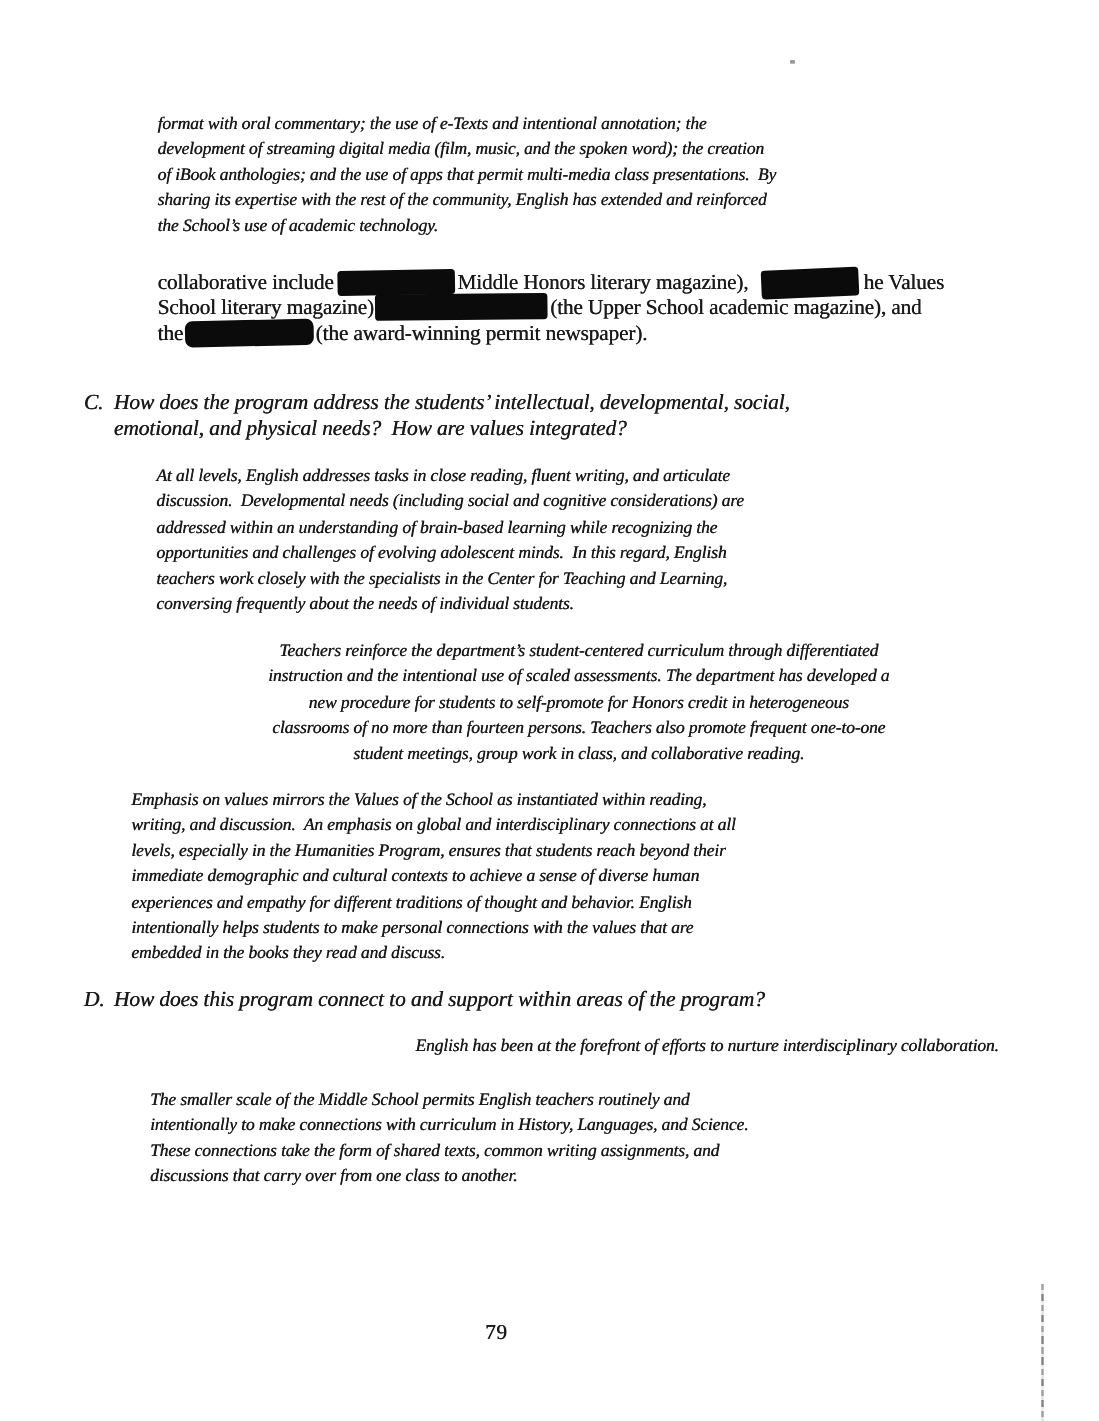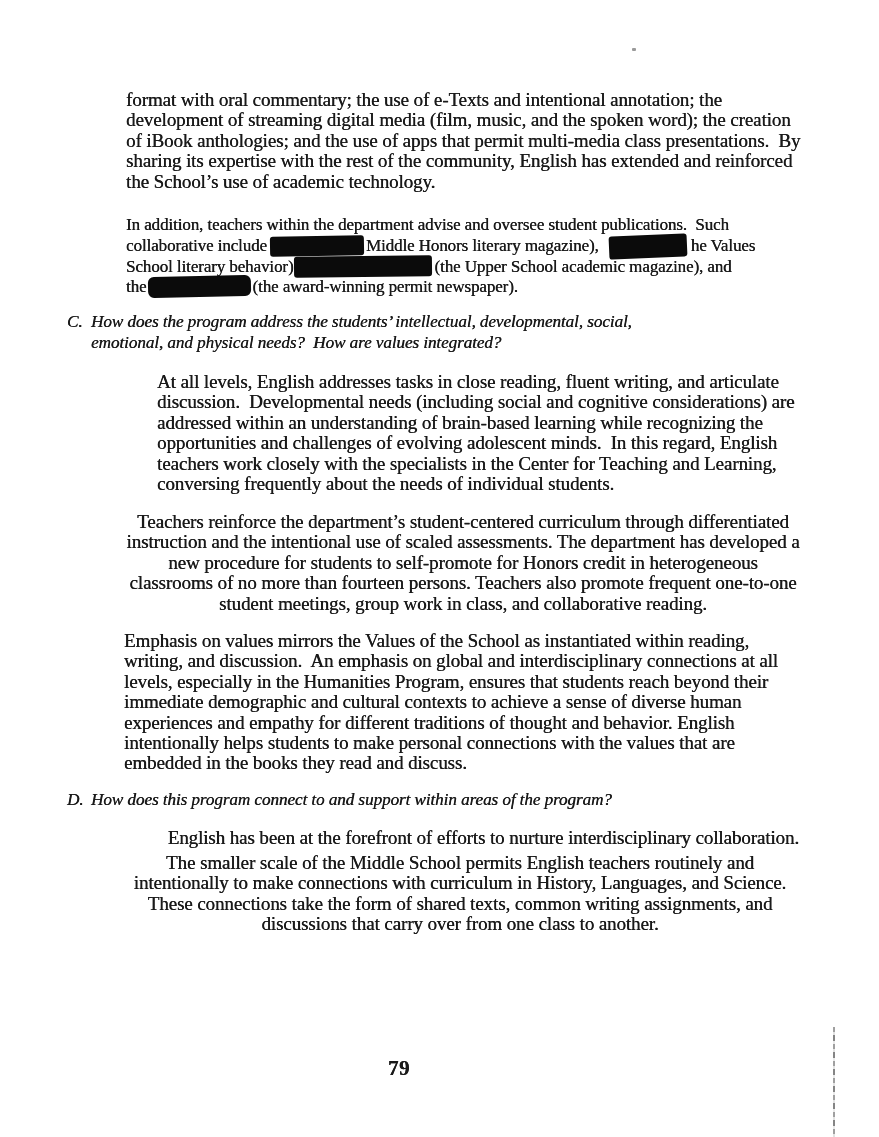--- a/index.html
+++ b/index.html
@@ -7,26 +7,27 @@
     width:879px;height:1137px;
     background:#ffffff;
     position:relative;
     overflow:hidden;
     font-family:"Liberation Serif","DejaVu Serif",serif;
     color:#1a1a1a;
   }
   .page{position:absolute;inset:0;}
   .abs{position:absolute;margin:0;}
   .body-text{
-    font-size:19px;
+    font-size:14px;
     line-height:20.4px;
     letter-spacing:-0.1px;
     white-space:pre-wrap;
     width:680px;
     text-shadow:0.3px 0 0 currentColor;
+    font-style:italic;
   }
   .pline{
     height:20.4px;
     line-height:20.4px;
     white-space:pre;
     font-size:17px;
     letter-spacing:-0.1px;
     text-shadow:0.3px 0 0 currentColor;
   }
   .redact{
@@ -48,24 +49,23 @@
     font-size:17.2px;
     line-height:20.6px;
     letter-spacing:-0.1px;
     text-shadow:0.3px 0 0 currentColor;
   }
   .qlabel{position:absolute;left:0;top:0;}
   .qtext{display:block;margin-left:24px;white-space:pre-wrap;}
   .pageno{
     position:absolute;
     top:1056px;left:388px;
-    font-size:21px;
+    font-size:17px;
     letter-spacing:0.5px;
     text-shadow:0.3px 0 0 currentColor;
-    font-weight:bold;
   }
   .dash-line{
     position:absolute;
     left:833px;top:1027px;
     width:2px;height:110px;
     background:repeating-linear-gradient(180deg,
       #8f8f8f 0 5px, rgba(160,160,160,0.35) 5px 8px,
       #6f6f6f 8px 14px, rgba(160,160,160,0.25) 14px 17px);
     opacity:0.85;
   }
@@ -82,61 +82,60 @@
 
 <div class="page">
 
   <p class="abs body-text" style="top:90px;left:126px;">format with oral commentary; the use of e-Texts and intentional annotation; the
 development of streaming digital media (film, music, and the spoken word); the creation
 of iBook anthologies; and the use of apps that permit multi-media class presentations.  By
 sharing its expertise with the rest of the community, English has extended and reinforced
 the School’s use of academic technology.</p>
 
   <div class="abs" style="top:215px;left:126px;">
-    <div class="pline"><span>In addition, teachers within the department advise and oversee student publications.  Such</span></div>
     <div class="pline"><span>collaborative include</span><span class="redact r1"></span><span>Middle Honors literary magazine), </span><span class="redact r2"></span><span>he Values</span></div>
-    <div class="pline"><span>School literary behavior)</span><span class="redact r3"></span><span>(the Upper School academic magazine), and</span></div>
+    <div class="pline"><span>School literary magazine)</span><span class="redact r3"></span><span>(the Upper School academic magazine), and</span></div>
     <div class="pline"><span>the</span><span class="redact r4"></span><span>(the award-winning permit newspaper).</span></div>
   </div>
 
   <div class="question" style="top:312px;">
     <span class="qlabel">C.</span>
     <span class="qtext">How does the program address the students’ intellectual, developmental, social,
 emotional, and physical needs?  How are values integrated?</span>
   </div>
 
-  <p class="abs body-text" style="top:372px;left:125px;margin-left:32px;">At all levels, English addresses tasks in close reading, fluent writing, and articulate
+  <p class="abs body-text" style="top:372px;left:125px;">At all levels, English addresses tasks in close reading, fluent writing, and articulate
 discussion.  Developmental needs (including social and cognitive considerations) are
 addressed within an understanding of brain-based learning while recognizing the
 opportunities and challenges of evolving adolescent minds.  In this regard, English
 teachers work closely with the specialists in the Center for Teaching and Learning,
 conversing frequently about the needs of individual students.</p>
 
   <p class="abs body-text" style="top:512px;left:123px;text-align:center;">Teachers reinforce the department’s student-centered curriculum through differentiated
 instruction and the intentional use of scaled assessments. The department has developed a
 new procedure for students to self-promote for Honors credit in heterogeneous
 classrooms of no more than fourteen persons. Teachers also promote frequent one-to-one
 student meetings, group work in class, and collaborative reading.</p>
 
-  <p class="abs body-text" style="top:631px;left:124px;">Emphasis on values mirrors the Values of the School as instantiated within reading,
+  <p class="abs body-text" style="top:631px;left:105px;">Emphasis on values mirrors the Values of the School as instantiated within reading,
 writing, and discussion.  An emphasis on global and interdisciplinary connections at all
 levels, especially in the Humanities Program, ensures that students reach beyond their
 immediate demographic and cultural contexts to achieve a sense of diverse human
 experiences and empathy for different traditions of thought and behavior. English
 intentionally helps students to make personal connections with the values that are
 embedded in the books they read and discuss.</p>
 
   <div class="question" style="top:790px;">
     <span class="qlabel">D.</span>
     <span class="qtext">How does this program connect to and support within areas of the program?</span>
   </div>
 
   <p class="abs body-text" style="top:828px;left:119px;text-align:right;">English has been at the forefront of efforts to nurture interdisciplinary collaboration.</p>
 
-  <p class="abs body-text" style="top:853px;left:120px;text-align:center;">The smaller scale of the Middle School permits English teachers routinely and
+  <p class="abs body-text" style="top:871px;left:120px;">The smaller scale of the Middle School permits English teachers routinely and
 intentionally to make connections with curriculum in History, Languages, and Science.
 These connections take the form of shared texts, common writing assignments, and
 discussions that carry over from one class to another.</p>
 
 
   <div class="pageno">79</div>
 
   <div class="dash-line"></div>
   <div class="speck"></div>
 

